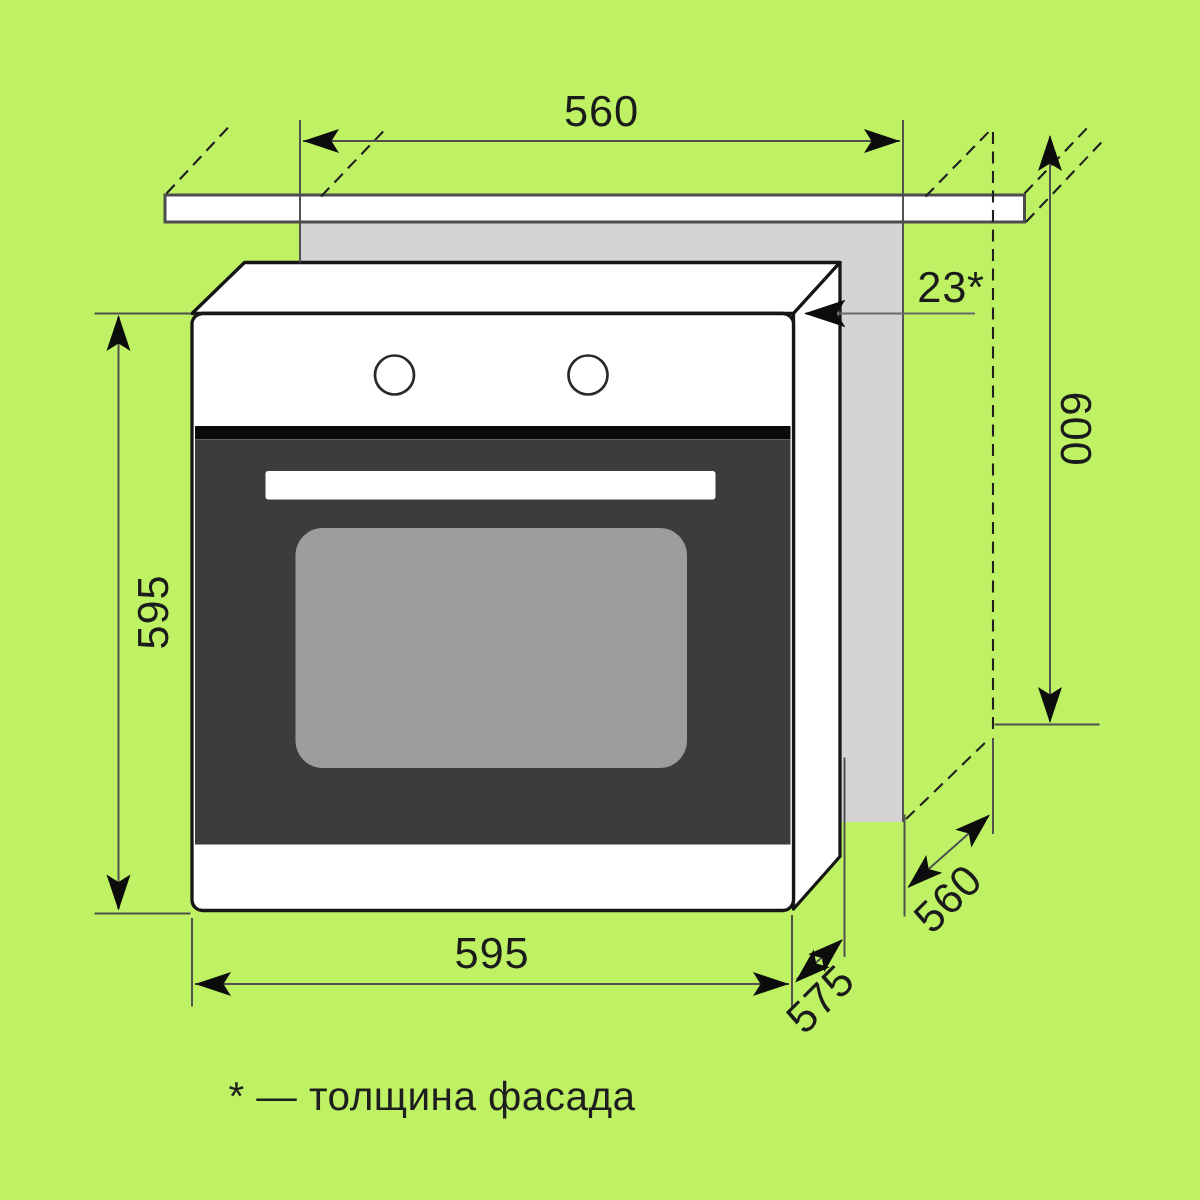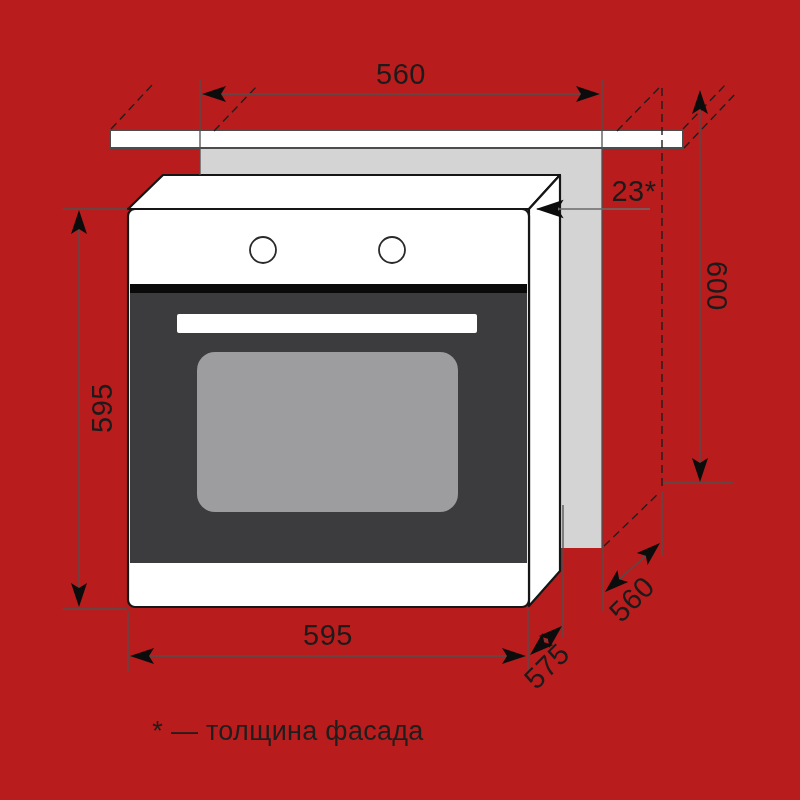--- a/index.html
+++ b/index.html
@@ -8,21 +8,21 @@
     background: #ffffff;
     width: 800px;
     height: 800px;
     overflow: hidden;
     font-family: "Liberation Sans", sans-serif;
   }
   .stage {
     position: relative;
     width: 800px;
     height: 800px;
-    background: #b91c1c;
+    background: #bef264;
   }
   svg { display: block; }
   .outline      { fill: #ffffff; stroke: #161616; stroke-width: 2.2; stroke-linejoin: round; }
   .thin-line    { stroke: #4f4f4f; stroke-width: 1.3; fill: none; }
   .leader-line  { stroke: #6a6a6a; stroke-width: 1.4; fill: none; }
   .dash-line    { stroke: #1f1f1f; stroke-width: 1.4; fill: none; stroke-dasharray: 8 5; }
   .arrow        { fill: #0c0c0c; stroke: none; }
   .dim-text     { font-size: 29px; fill: #1b1b1b; letter-spacing: 0.5px; }
   .note-text    { font-size: 27px; fill: #1e1e1e; letter-spacing: 0.3px; }
 </style>

